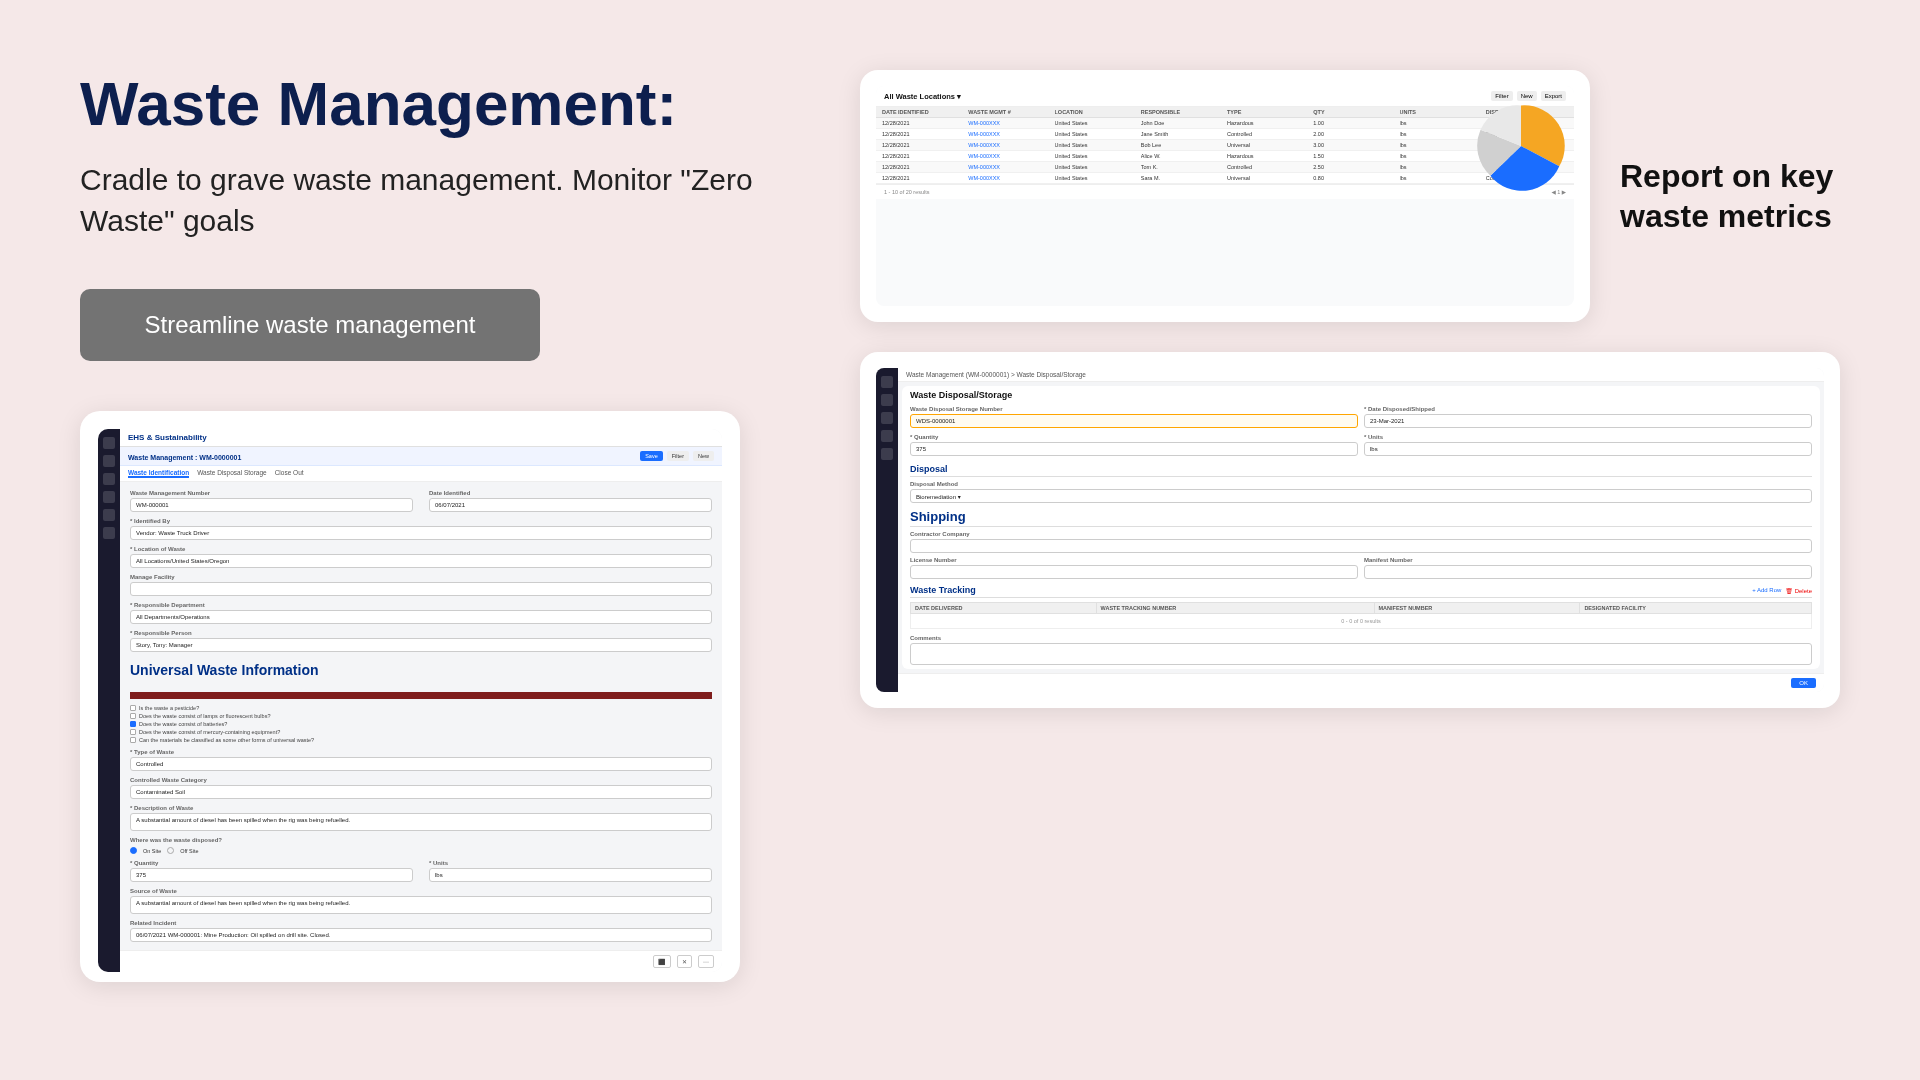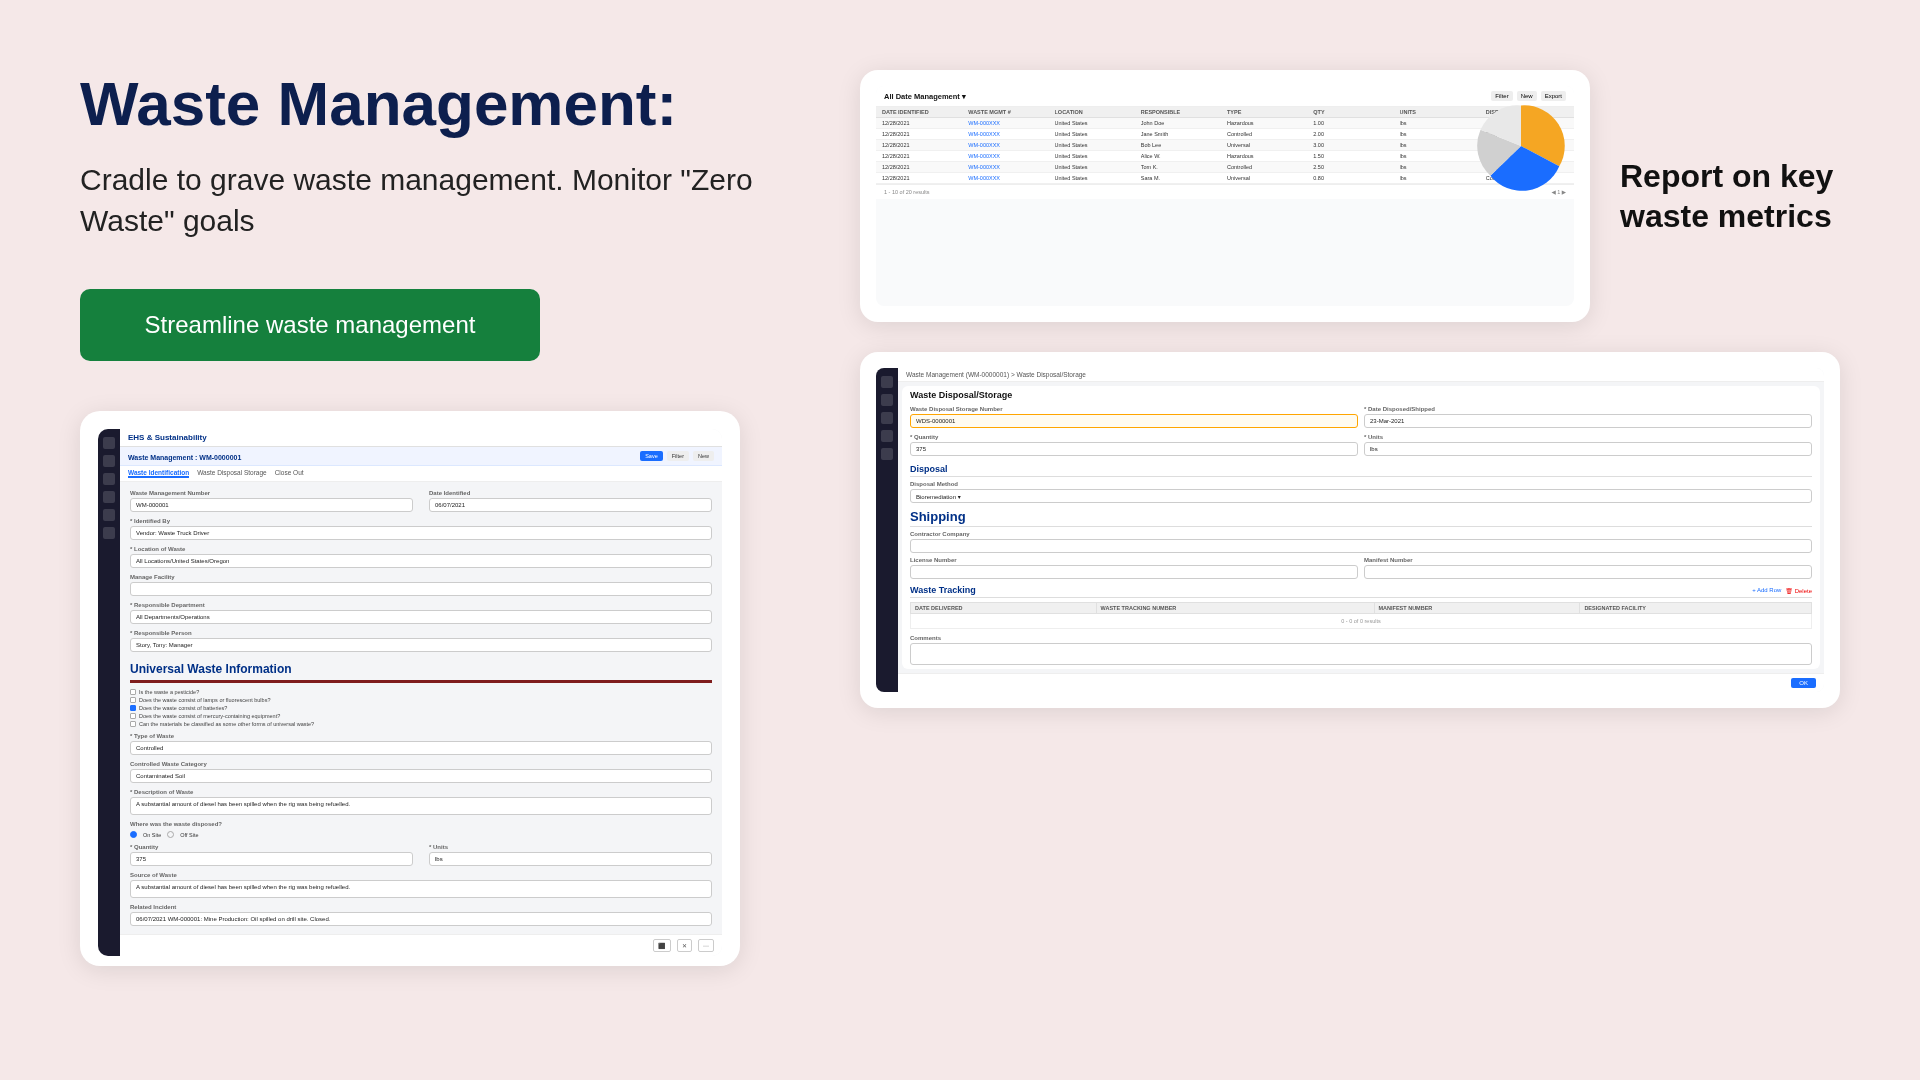--- a/index.html
+++ b/index.html
@@ -43,21 +43,21 @@
     .subtitle {
       font-size: 30px;
       font-weight: 400;
       color: #222;
       line-height: 1.35;
       margin-bottom: 48px;
     }
 
     .cta-button {
       display: inline-block;
-      background: #15803d;
+      background: #737373;
       color: #fff;
       font-size: 24px;
       font-weight: 500;
       border-radius: 10px;
       padding: 22px 44px;
       width: 460px;
       text-align: center;
       margin-bottom: 40px;
       cursor: pointer;
       border: none;
@@ -199,26 +199,26 @@
       background: #fff;
       border: 1px solid #ccc;
       border-radius: 3px;
       padding: 3px 5px;
       font-size: 6px;
       color: #222;
       height: 14px;
     }
 
     .mock-section-title {
-      font-size: 12px;
+      font-size: 14px;
       font-weight: 700;
       color: #003087;
       margin-top: 4px;
-      border-bottom: 3px solid #7f1d1d;
-      padding-bottom: 4px;
+      border-bottom: 7px solid #7f1d1d;
+      padding-bottom: 14px;
     }
 
     .mock-checkbox-row {
       display: flex;
       flex-direction: column;
       gap: 2px;
     }
 
     .mock-checkbox-item {
       display: flex;
@@ -495,21 +495,21 @@
       </div>
     </div>
   </div>
 
   <div class="right-col">
 
     <div class="right-top">
       <div class="screenshot-card-right">
         <div style="background:#f9fafb; border-radius:8px; overflow:hidden; position:relative; min-height:220px;">
           <div class="mock-table-header">
-            <span class="mock-table-title">All Date Management ▾</span>
+            <span class="mock-table-title">All Waste Locations ▾</span>
             <div style="display:flex; gap:4px;">
               <span style="font-size:6px; padding:2px 4px; background:#eee; border-radius:2px;">Filter</span>
               <span style="font-size:6px; padding:2px 4px; background:#eee; border-radius:2px;">New</span>
               <span style="font-size:6px; padding:2px 4px; background:#eee; border-radius:2px;">Export</span>
             </div>
           </div>
           <div style="position:relative;">
             <div class="mock-table-grid">
               <div class="mock-table-row-h">
                 <div class="mock-col head">DATE IDENTIFIED</div>

